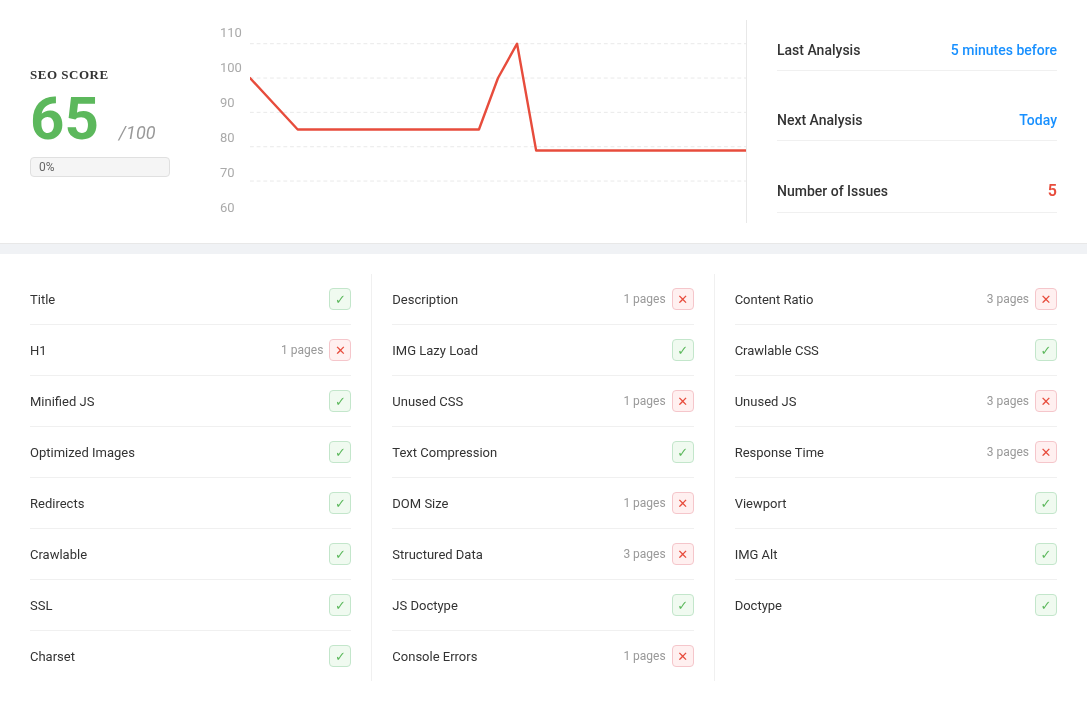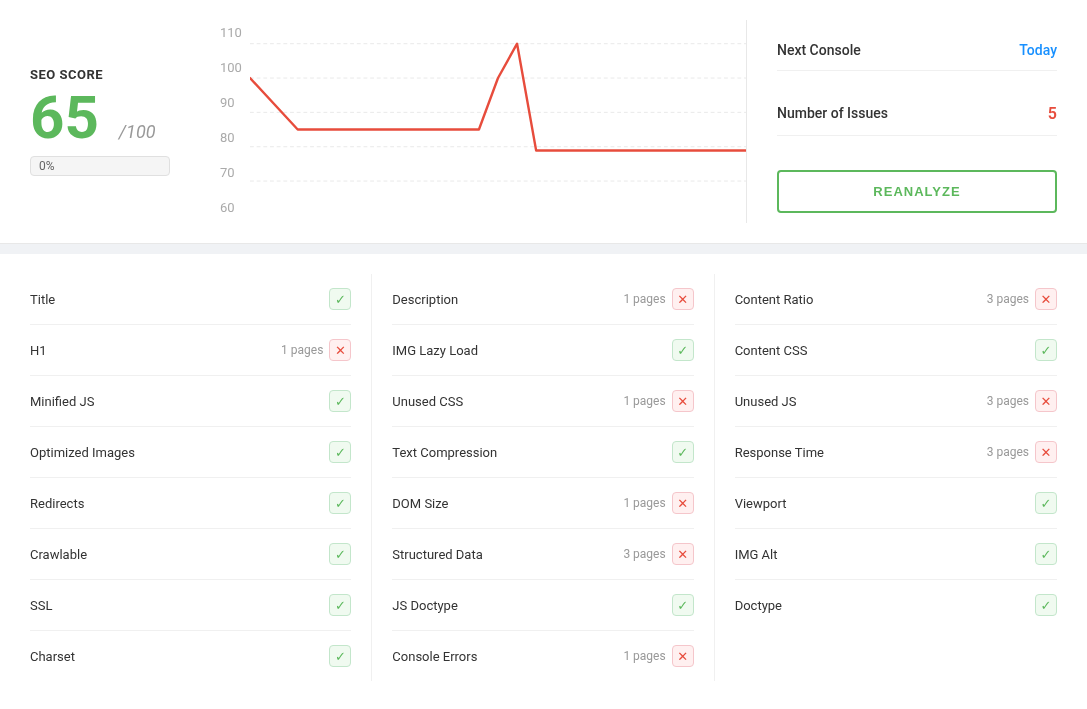--- a/index.html
+++ b/index.html
@@ -20,20 +20,21 @@
       justify-content: center;
       min-width: 140px;
     }
 
     .seo-score-label {
       font-size: 13px;
       font-weight: 700;
       color: #333;
       letter-spacing: 0.5px;
       margin-bottom: 6px;
+      font-family: Liberation Serif, serif;
     }
 
     .seo-score-value {
       font-size: 60px;
       font-weight: 700;
       color: #5cb85c;
       line-height: 1;
     }
 
     .seo-score-max {
@@ -258,28 +259,31 @@
 
         <polyline points="0,46 50,100 150,100 160,100 240,100 260,46 280,10 300,122 380,122 520,122" fill="none" stroke="#e74c3c" stroke-width="2.5" stroke-linejoin="round" stroke-linecap="round"></polyline>
       </svg>
     </div>
   </div>
 
   <div class="divider-v"></div>
 
   <div class="info-panel">
     <div class="info-row">
-      <span class="info-label">Next Console</span>
+      <span class="info-label">Last Analysis</span>
+      <span class="info-value-blue">5 minutes before</span>
+    </div>
+    <div class="info-row">
+      <span class="info-label">Next Analysis</span>
       <span class="info-value-blue">Today</span>
     </div>
     <div class="info-row">
       <span class="info-label">Number of Issues</span>
       <span class="info-value-red">5</span>
     </div>
-    <button class="reanalyze-btn">REANALYZE</button>
   </div>
 </div>
 
 <div class="separator-row"></div>
 
 <div class="checks-section">
   <div class="checks-grid">
 
     <div class="checks-col" id="col1">
         <div class="check-row">
@@ -391,21 +395,21 @@
 
     <div class="checks-col" id="col3">
         <div class="check-row">
           <span class="check-name">Content Ratio</span>
           <div class="check-right">
             <span class="pages-badge">3 pages</span>
             <div class="icon-err">✕</div>
           </div>
         </div>
         <div class="check-row">
-          <span class="check-name">Content CSS</span>
+          <span class="check-name">Crawlable CSS</span>
           <div class="check-right">
             <div class="icon-ok">✓</div>
           </div>
         </div>
         <div class="check-row">
           <span class="check-name">Unused JS</span>
           <div class="check-right">
             <span class="pages-badge">3 pages</span>
             <div class="icon-err">✕</div>
           </div>

